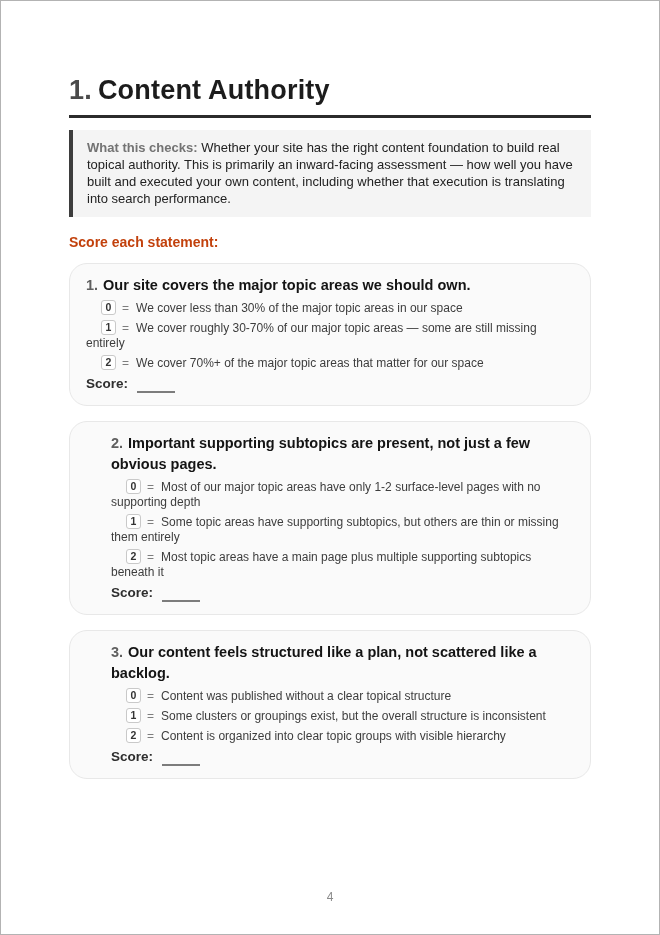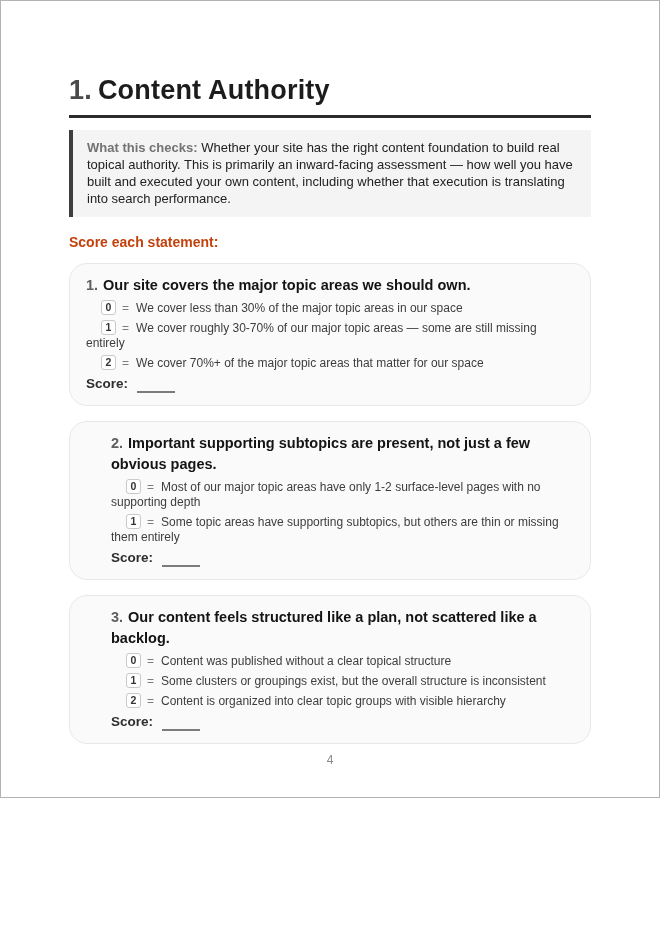--- a/index.html
+++ b/index.html
@@ -4,21 +4,21 @@
 <style>
   html, body { margin: 0; padding: 0; }
   body {
     width: 660px; height: 935px;
     background: #ffffff;
     font-family: "Liberation Sans", sans-serif;
     color: #1c1c1c;
   }
   .page {
     box-sizing: border-box;
-    width: 660px; height: 798px;
+    width: 660px; height: 935px;
     border: 1px solid #b3b3b3;
     background: #ffffff;
     position: relative;
     overflow: hidden;
   }
   .content {
     padding: 74px 68px 0 68px;
   }
   h1.section-heading {
     margin: 0;
@@ -138,20 +138,21 @@
         <div class="opt"><span class="opt-box">2</span><span class="opt-eq">=</span><span>We cover 70%+ of the major topic areas that matter for our space</span></div>
       </div>
       <div class="score-row"><span class="score-label">Score:</span><span class="score-blank"></span></div>
     </div>
 
     <div class="card">
       <div class="q-title"><span class="q-num">2.</span><span>Important supporting subtopics are present, not just a few obvious pages.</span></div>
       <div class="opts">
         <div class="opt"><span class="opt-box">0</span><span class="opt-eq">=</span><span>Most of our major topic areas have only 1-2 surface-level pages with no supporting depth</span></div>
         <div class="opt"><span class="opt-box">1</span><span class="opt-eq">=</span><span>Some topic areas have supporting subtopics, but others are thin or missing them entirely</span></div>
+        <div class="opt"><span class="opt-box">2</span><span class="opt-eq">=</span><span>Most topic areas have a main page plus multiple supporting subtopics beneath it</span></div>
       </div>
       <div class="score-row"><span class="score-label">Score:</span><span class="score-blank"></span></div>
     </div>
 
     <div class="card">
       <div class="q-title"><span class="q-num">3.</span><span>Our content feels structured like a plan, not scattered like a backlog.</span></div>
       <div class="opts">
         <div class="opt"><span class="opt-box">0</span><span class="opt-eq">=</span><span>Content was published without a clear topical structure</span></div>
         <div class="opt"><span class="opt-box">1</span><span class="opt-eq">=</span><span>Some clusters or groupings exist, but the overall structure is inconsistent</span></div>
         <div class="opt"><span class="opt-box">2</span><span class="opt-eq">=</span><span>Content is organized into clear topic groups with visible hierarchy</span></div>

